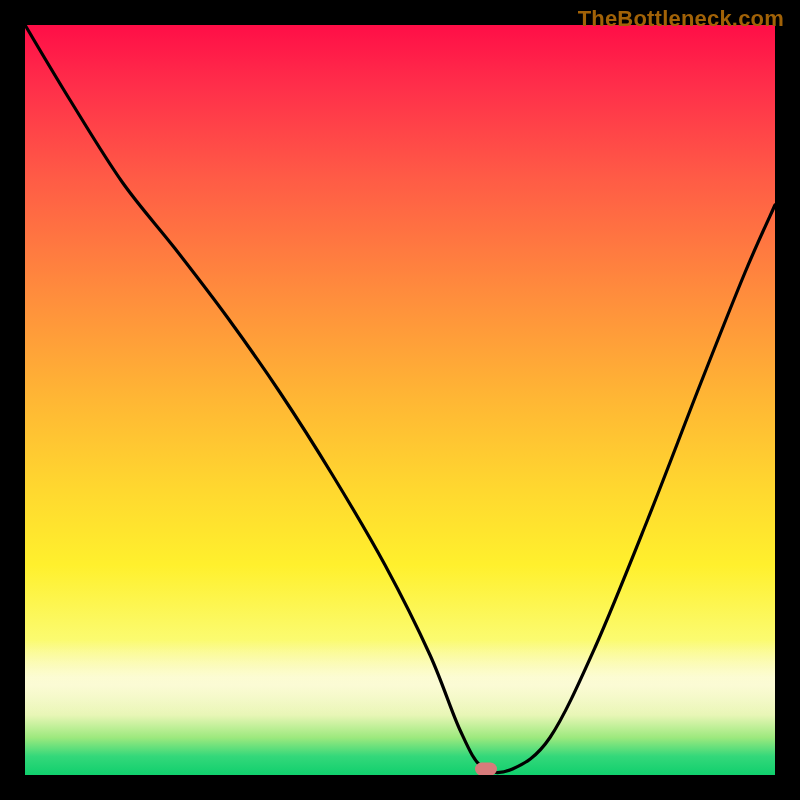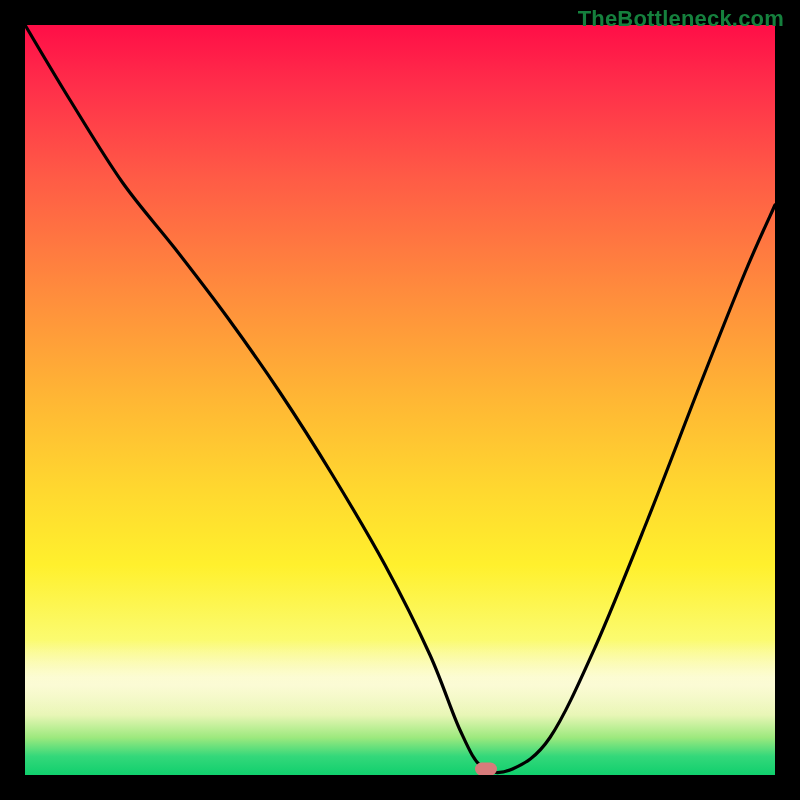--- a/index.html
+++ b/index.html
@@ -14,21 +14,21 @@
   .frame {
     position: relative;
     width: 800px;
     height: 800px;
     background: #000;
   }
   .watermark {
     position: absolute;
     top: 6px;
     right: 16px;
-    color: #15803d;
+    color: #a16207;
     font-size: 22px;
     font-weight: 600;
     letter-spacing: 0.2px;
     z-index: 30;
   }
   .plot-area {
     position: absolute;
     left: 25px;
     top: 25px;
     width: 750px;

